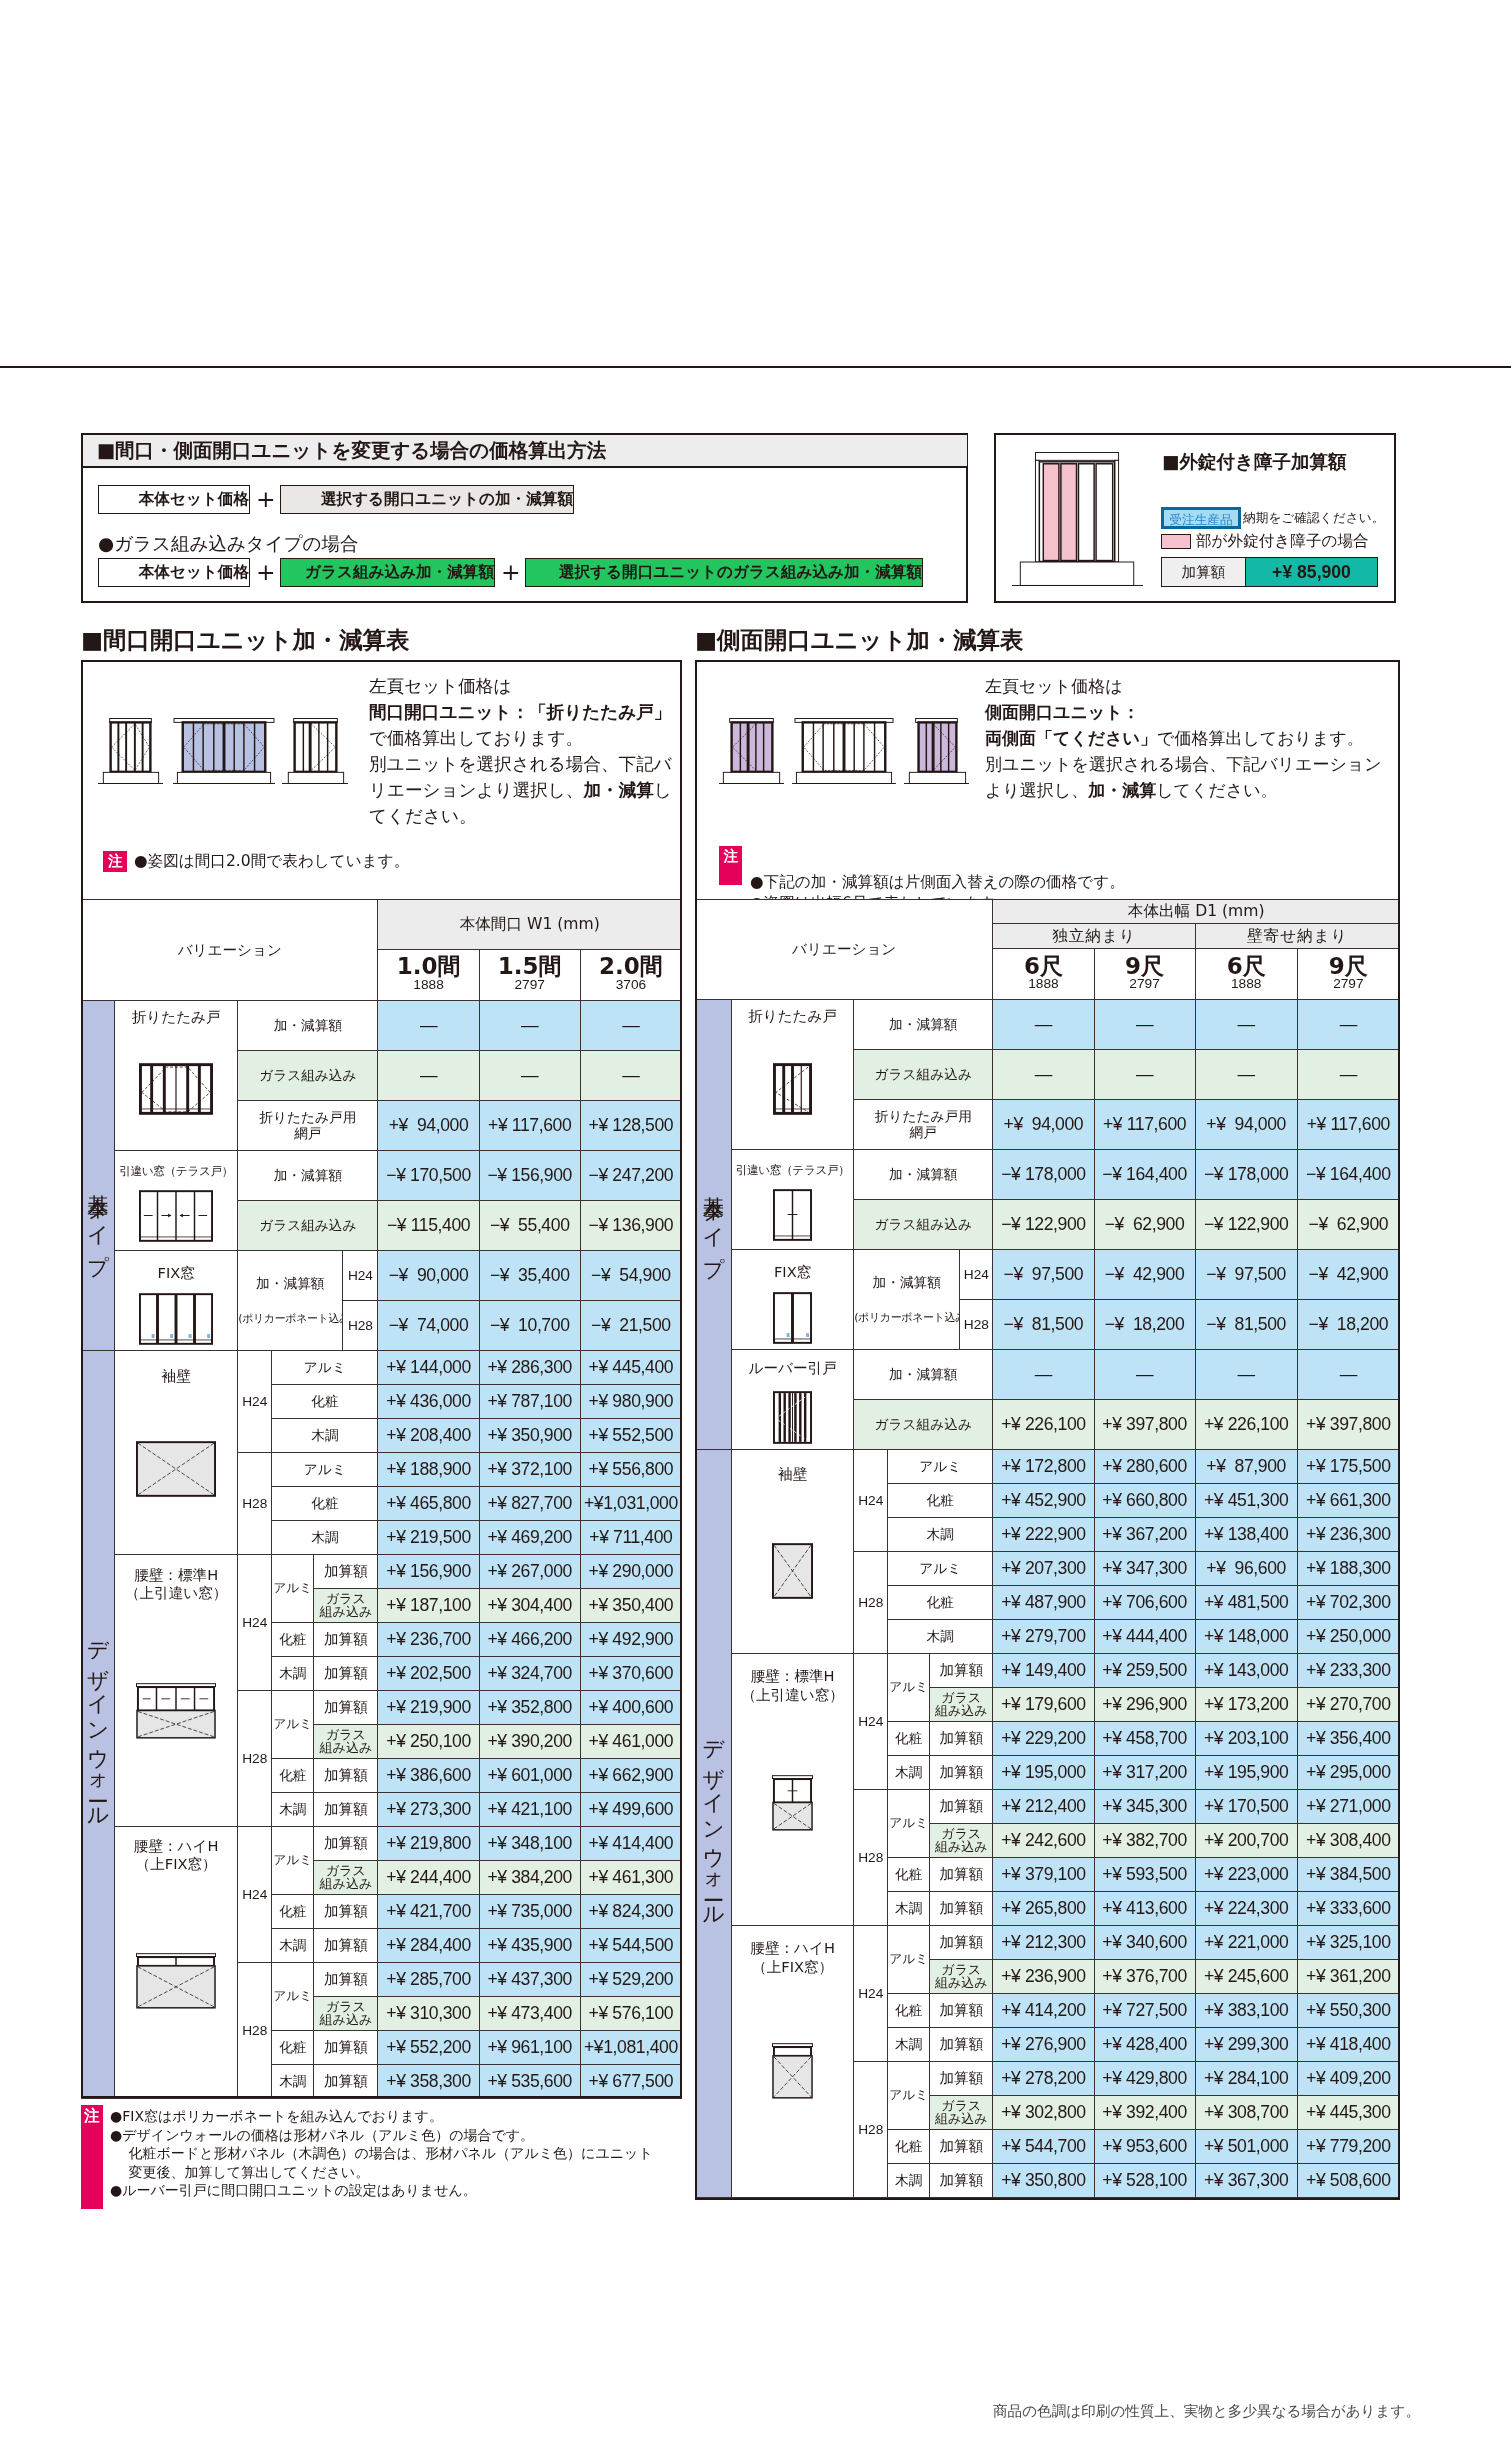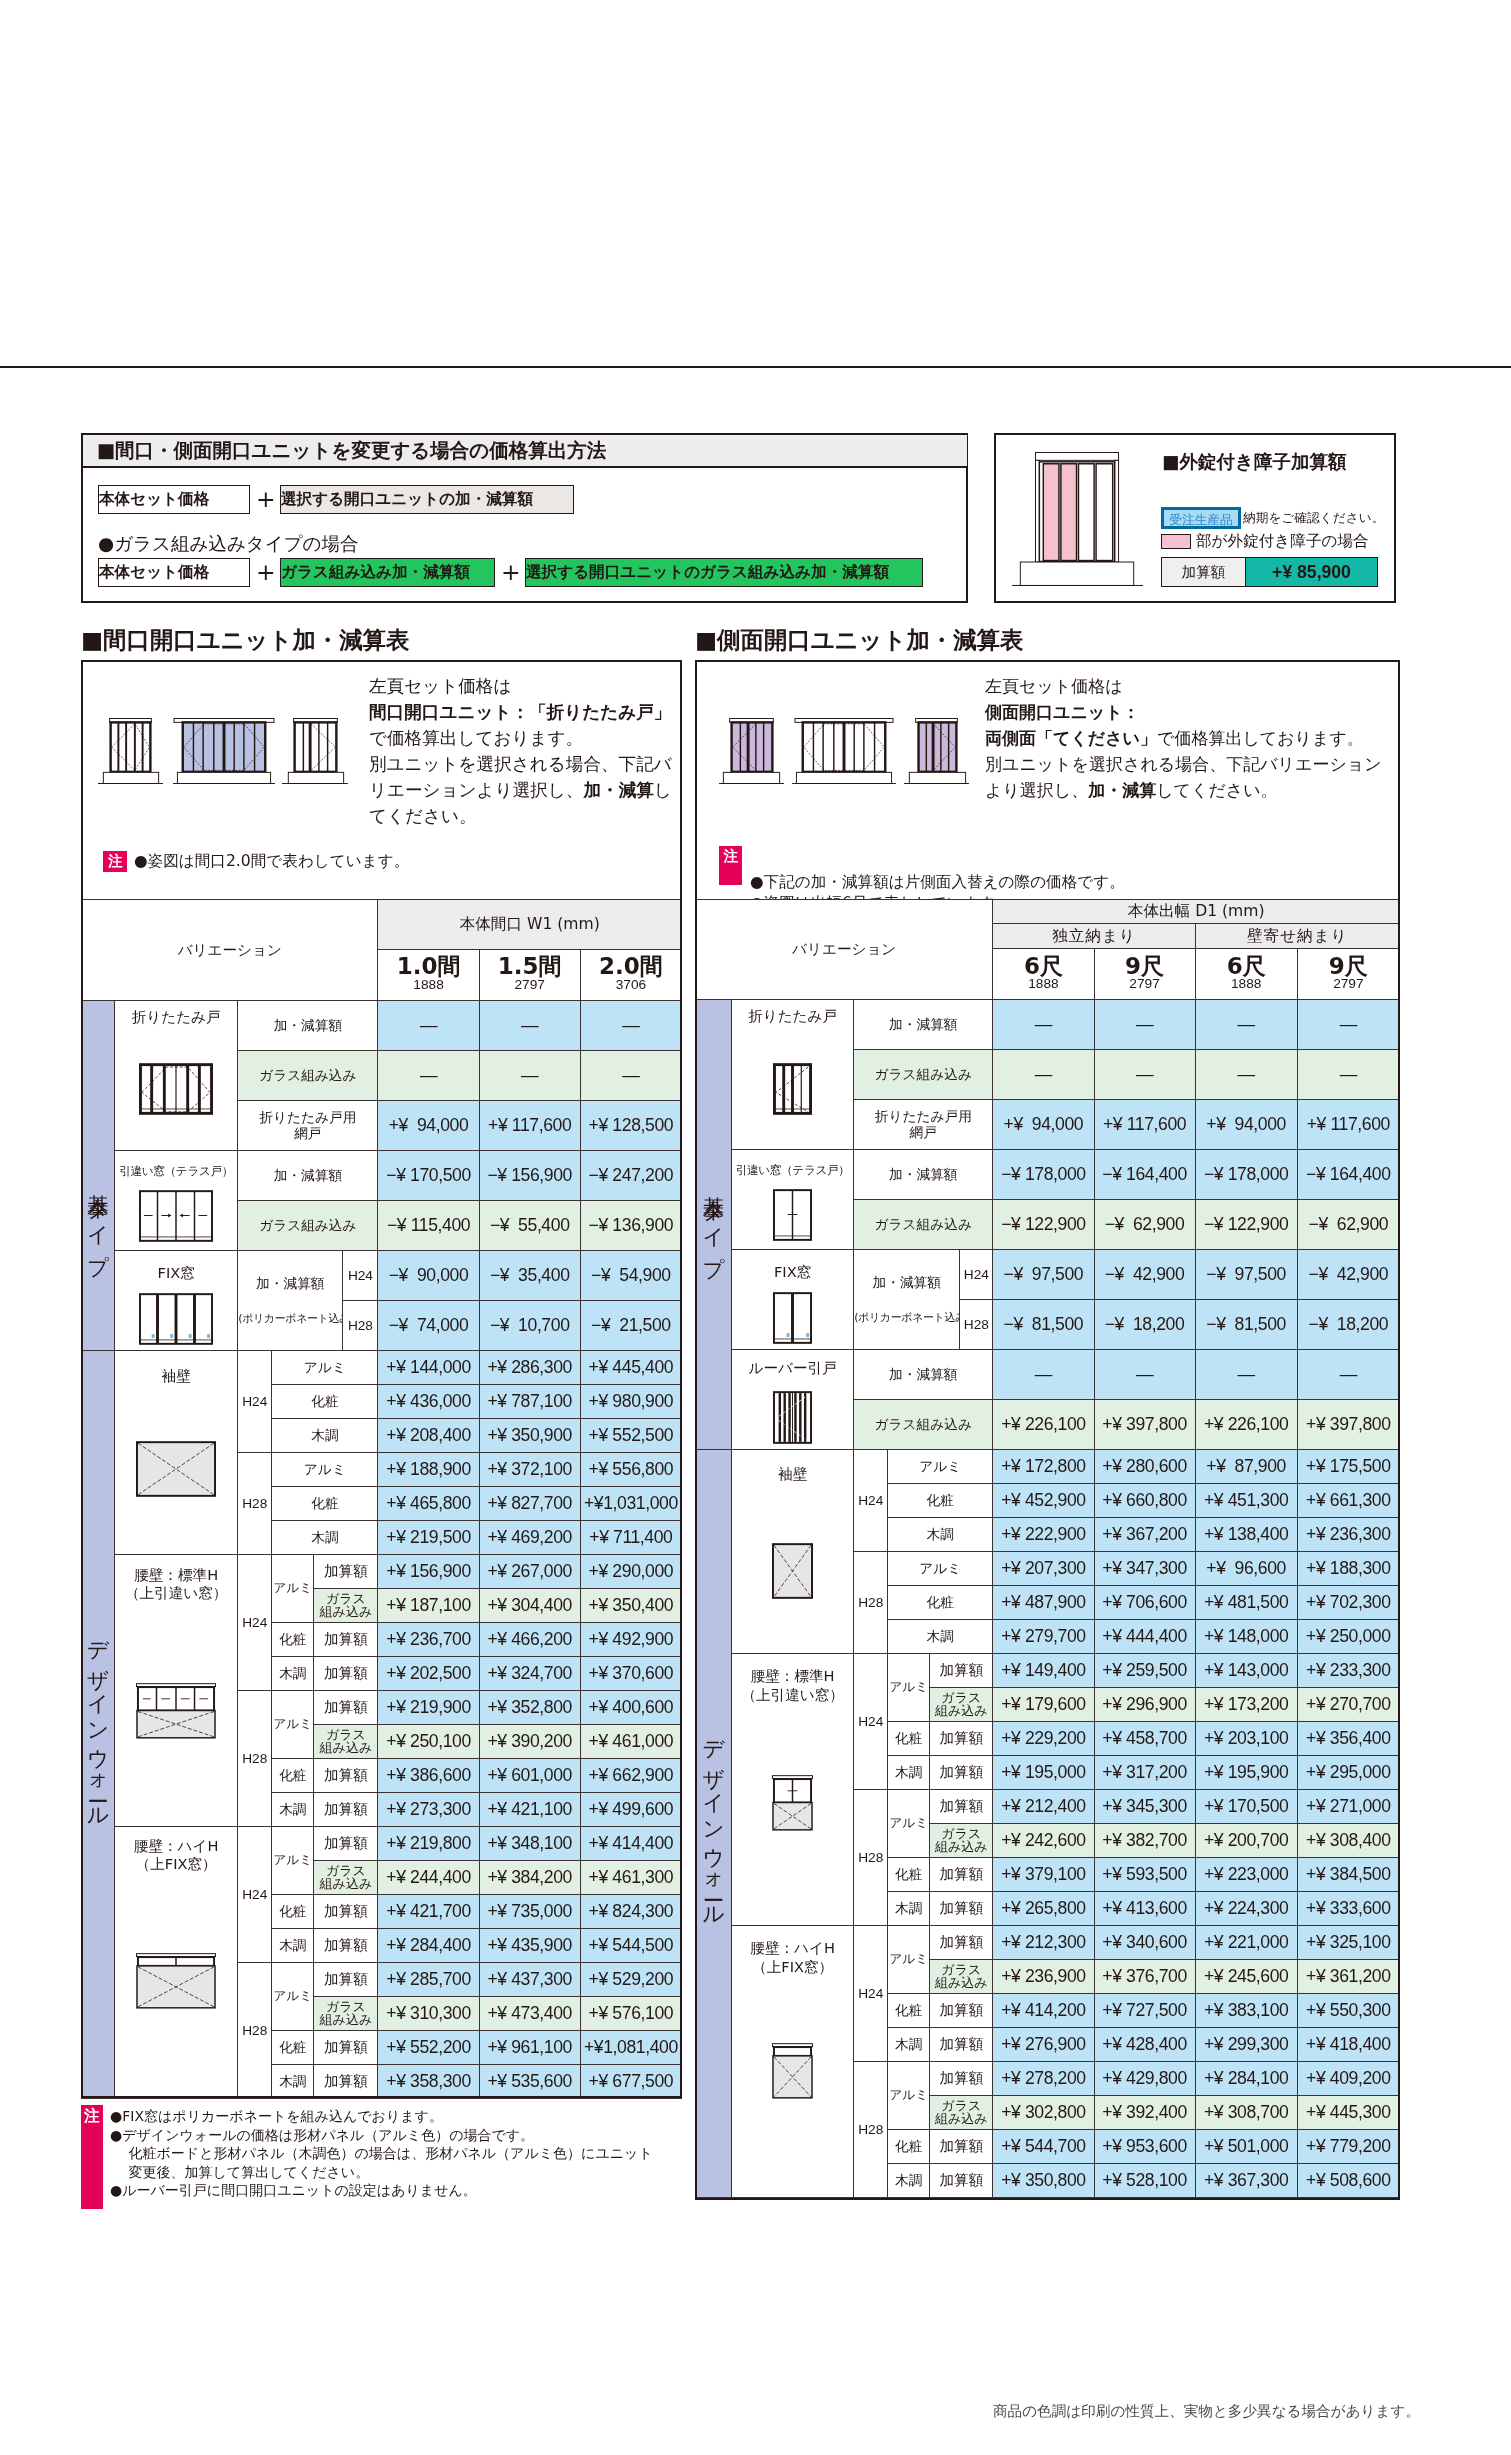--- a/index.html
+++ b/index.html
@@ -2,21 +2,21 @@
 <html><head>
 <meta charset="utf-8">
 <style>
 *{box-sizing:border-box;margin:0;padding:0}
 html,body{background:#fff}
 body{position:relative;width:1512px;height:2456px;overflow:hidden;font-family:"DejaVu Sans",sans-serif;color:#231815}
 .a{position:absolute}
 .rule{left:0;top:366px;width:1512px;height:2px;background:#231815}
 .frame2{border:2px solid #231815}
 .calc-title{left:83px;top:435px;width:884px;height:33px;background:#ededed;border-bottom:2px solid #231815;font-size:19.5px;font-weight:bold;line-height:32px;padding-left:13.7px;white-space:nowrap}
-.fbox{height:29px;border:1.5px solid #231815;font-size:15.6px;font-weight:bold;line-height:26px;text-align:left;white-space:nowrap;background:#fff;overflow:hidden}
+.fbox{height:29px;border:1.5px solid #231815;font-size:15.6px;font-weight:bold;line-height:26px;text-align:right;white-space:nowrap;background:#fff;overflow:hidden}
 .fbox.gray{background:#ebe7e5}
 .fbox.green{background:#22c55e}
 .plus{font-size:23.4px;line-height:29px;width:19.5px;text-align:center;color:#231815}
 .glass-heading{font-size:18.5px;line-height:23.4px;white-space:nowrap}
 .ls-title{font-size:18.5px;font-weight:bold;line-height:23.4px;white-space:nowrap}
 .badge{background:#a6dbf4;border:3px solid #0369a1;color:#2a86c8;font-size:12.7px;line-height:19.5px;text-align:center;white-space:nowrap}
 .small13{font-size:12.7px;line-height:21.5px;white-space:nowrap}
 .swatch{background:#f4c1cc;border:1px solid #231815}
 .legend{font-size:15.6px;line-height:21.5px;white-space:nowrap}
 .ptab{display:flex;border:1px solid #231815;height:30px}

